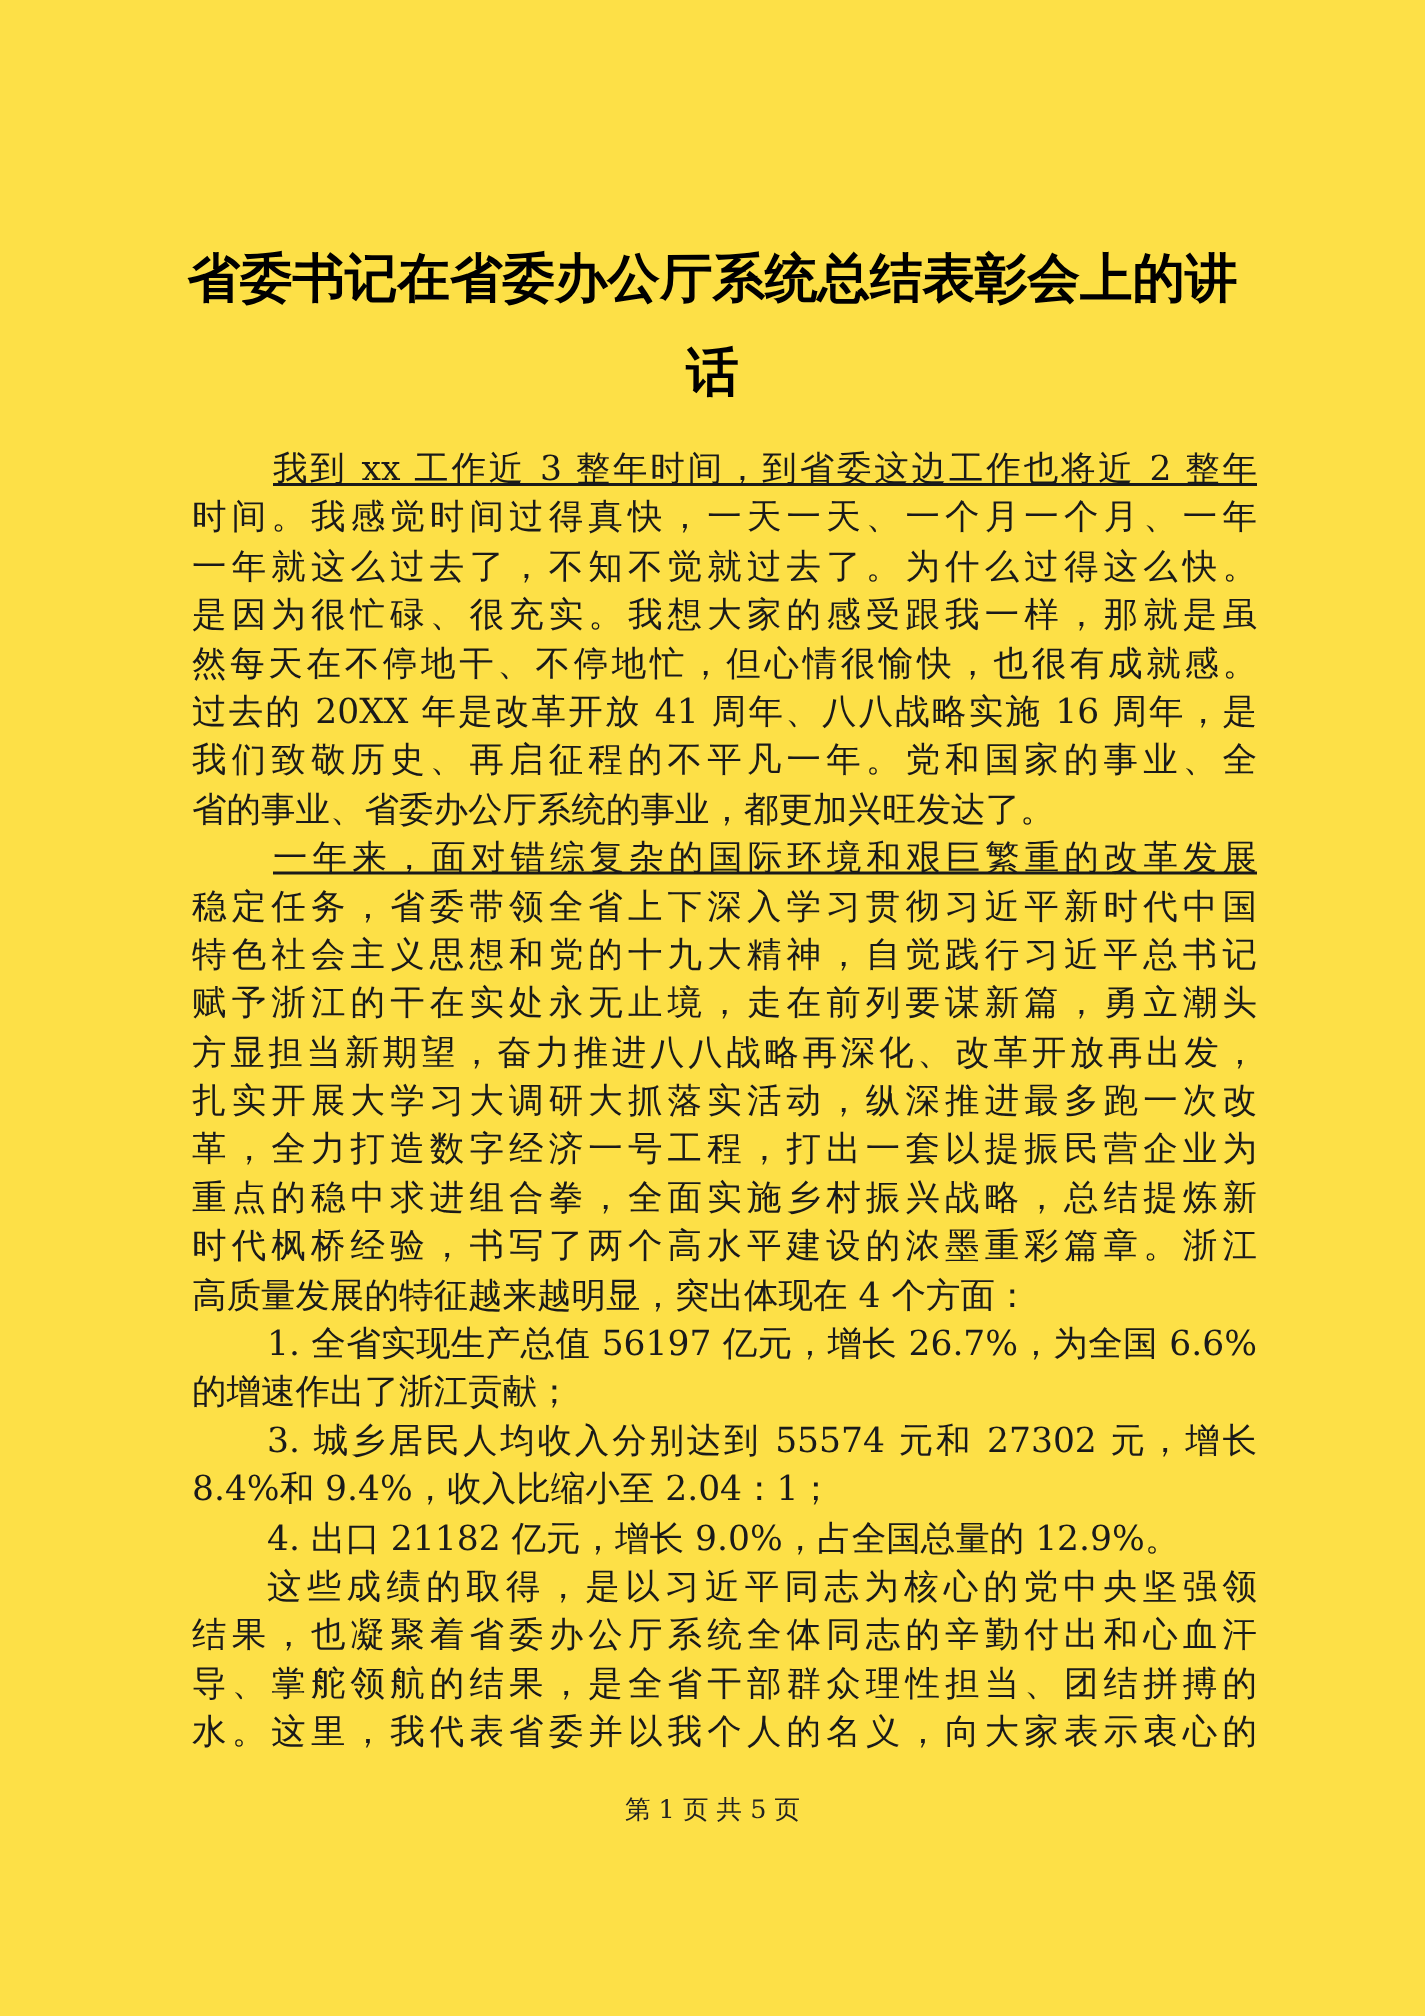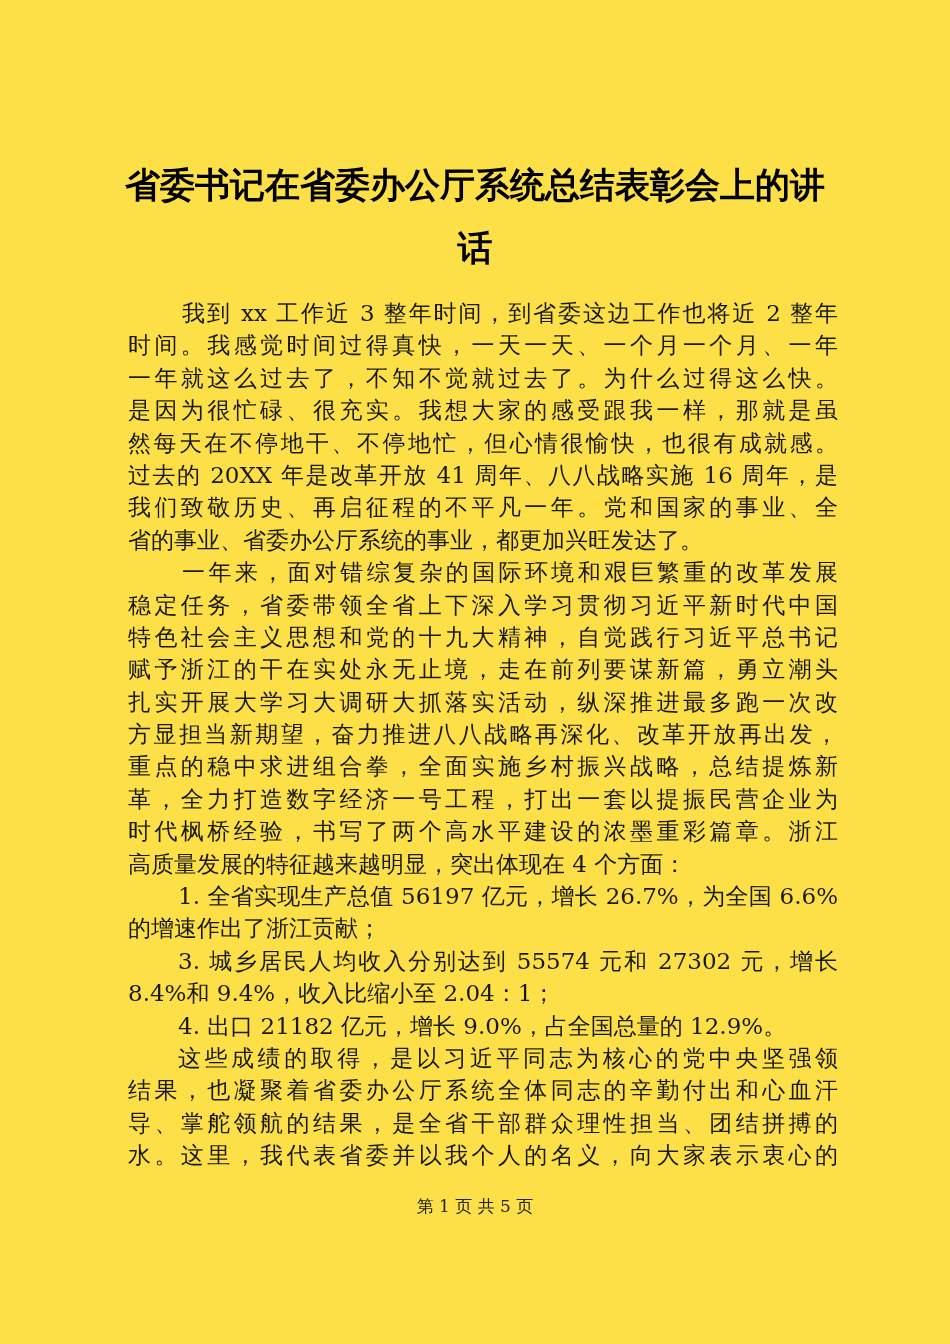--- a/index.html
+++ b/index.html
@@ -8,21 +8,21 @@
     .page { position: absolute; left: 0; top: 0; width: 950px; height: 1344px; background: #fde047; }
     .title { position: absolute; left: 100px; width: 750px; text-align: center;
              font-family: "DejaVu Sans", "Liberation Sans", sans-serif; font-weight: bold;
              font-size: 35px; color: #000; letter-spacing: 0px; white-space: nowrap; }
     .title.l1 { top: 162px; }
     .title.l2 { top: 225px; }
     .body { position: absolute; left: 128px; top: 297px; width: 710px; }
     .line { height: 32.4px; line-height: 32.4px; font-size: 23px; white-space: nowrap;
             text-align: justify; text-align-last: justify; color: #1a1a1a; }
     .line.last { text-align-last: left; }
-    .indent { padding-left: 54px; }
+    .indent { padding-left: 54px; text-decoration: underline; }
     .indent-sm { padding-left: 50px; }
     .footer { position: absolute; top: 1195px; left: 0; width: 950px; text-align: center;
               font-size: 17px; color: #222; }
   </style>
 </head>
 <body>
 
 <div class="page">
 
   <div class="title l1">省委书记在省委办公厅系统总结表彰会上的讲</div>
@@ -39,24 +39,24 @@
       <div class="line">过去的 20XX 年是改革开放 41 周年、八八战略实施 16 周年，是</div>
       <div class="line">我们致敬历史、再启征程的不平凡一年。党和国家的事业、全</div>
       <div class="line last">省的事业、省委办公厅系统的事业，都更加兴旺发达了。</div>
     </div>
 
     <div>
       <div class="line indent">一年来，面对错综复杂的国际环境和艰巨繁重的改革发展</div>
       <div class="line">稳定任务，省委带领全省上下深入学习贯彻习近平新时代中国</div>
       <div class="line">特色社会主义思想和党的十九大精神，自觉践行习近平总书记</div>
       <div class="line">赋予浙江的干在实处永无止境，走在前列要谋新篇，勇立潮头</div>
+      <div class="line">方显担当新期望，奋力推进八八战略再深化、改革开放再出发，</div>
       <div class="line">扎实开展大学习大调研大抓落实活动，纵深推进最多跑一次改</div>
-      <div class="line">方显担当新期望，奋力推进八八战略再深化、改革开放再出发，</div>
+      <div class="line">革，全力打造数字经济一号工程，打出一套以提振民营企业为</div>
       <div class="line">重点的稳中求进组合拳，全面实施乡村振兴战略，总结提炼新</div>
-      <div class="line">革，全力打造数字经济一号工程，打出一套以提振民营企业为</div>
       <div class="line">时代枫桥经验，书写了两个高水平建设的浓墨重彩篇章。浙江</div>
       <div class="line last">高质量发展的特征越来越明显，突出体现在 4 个方面：</div>
     </div>
 
     <div>
       <div class="line indent-sm">1. 全省实现生产总值 56197 亿元，增长 26.7%，为全国 6.6%</div>
       <div class="line last">的增速作出了浙江贡献；</div>
     </div>
 
 

